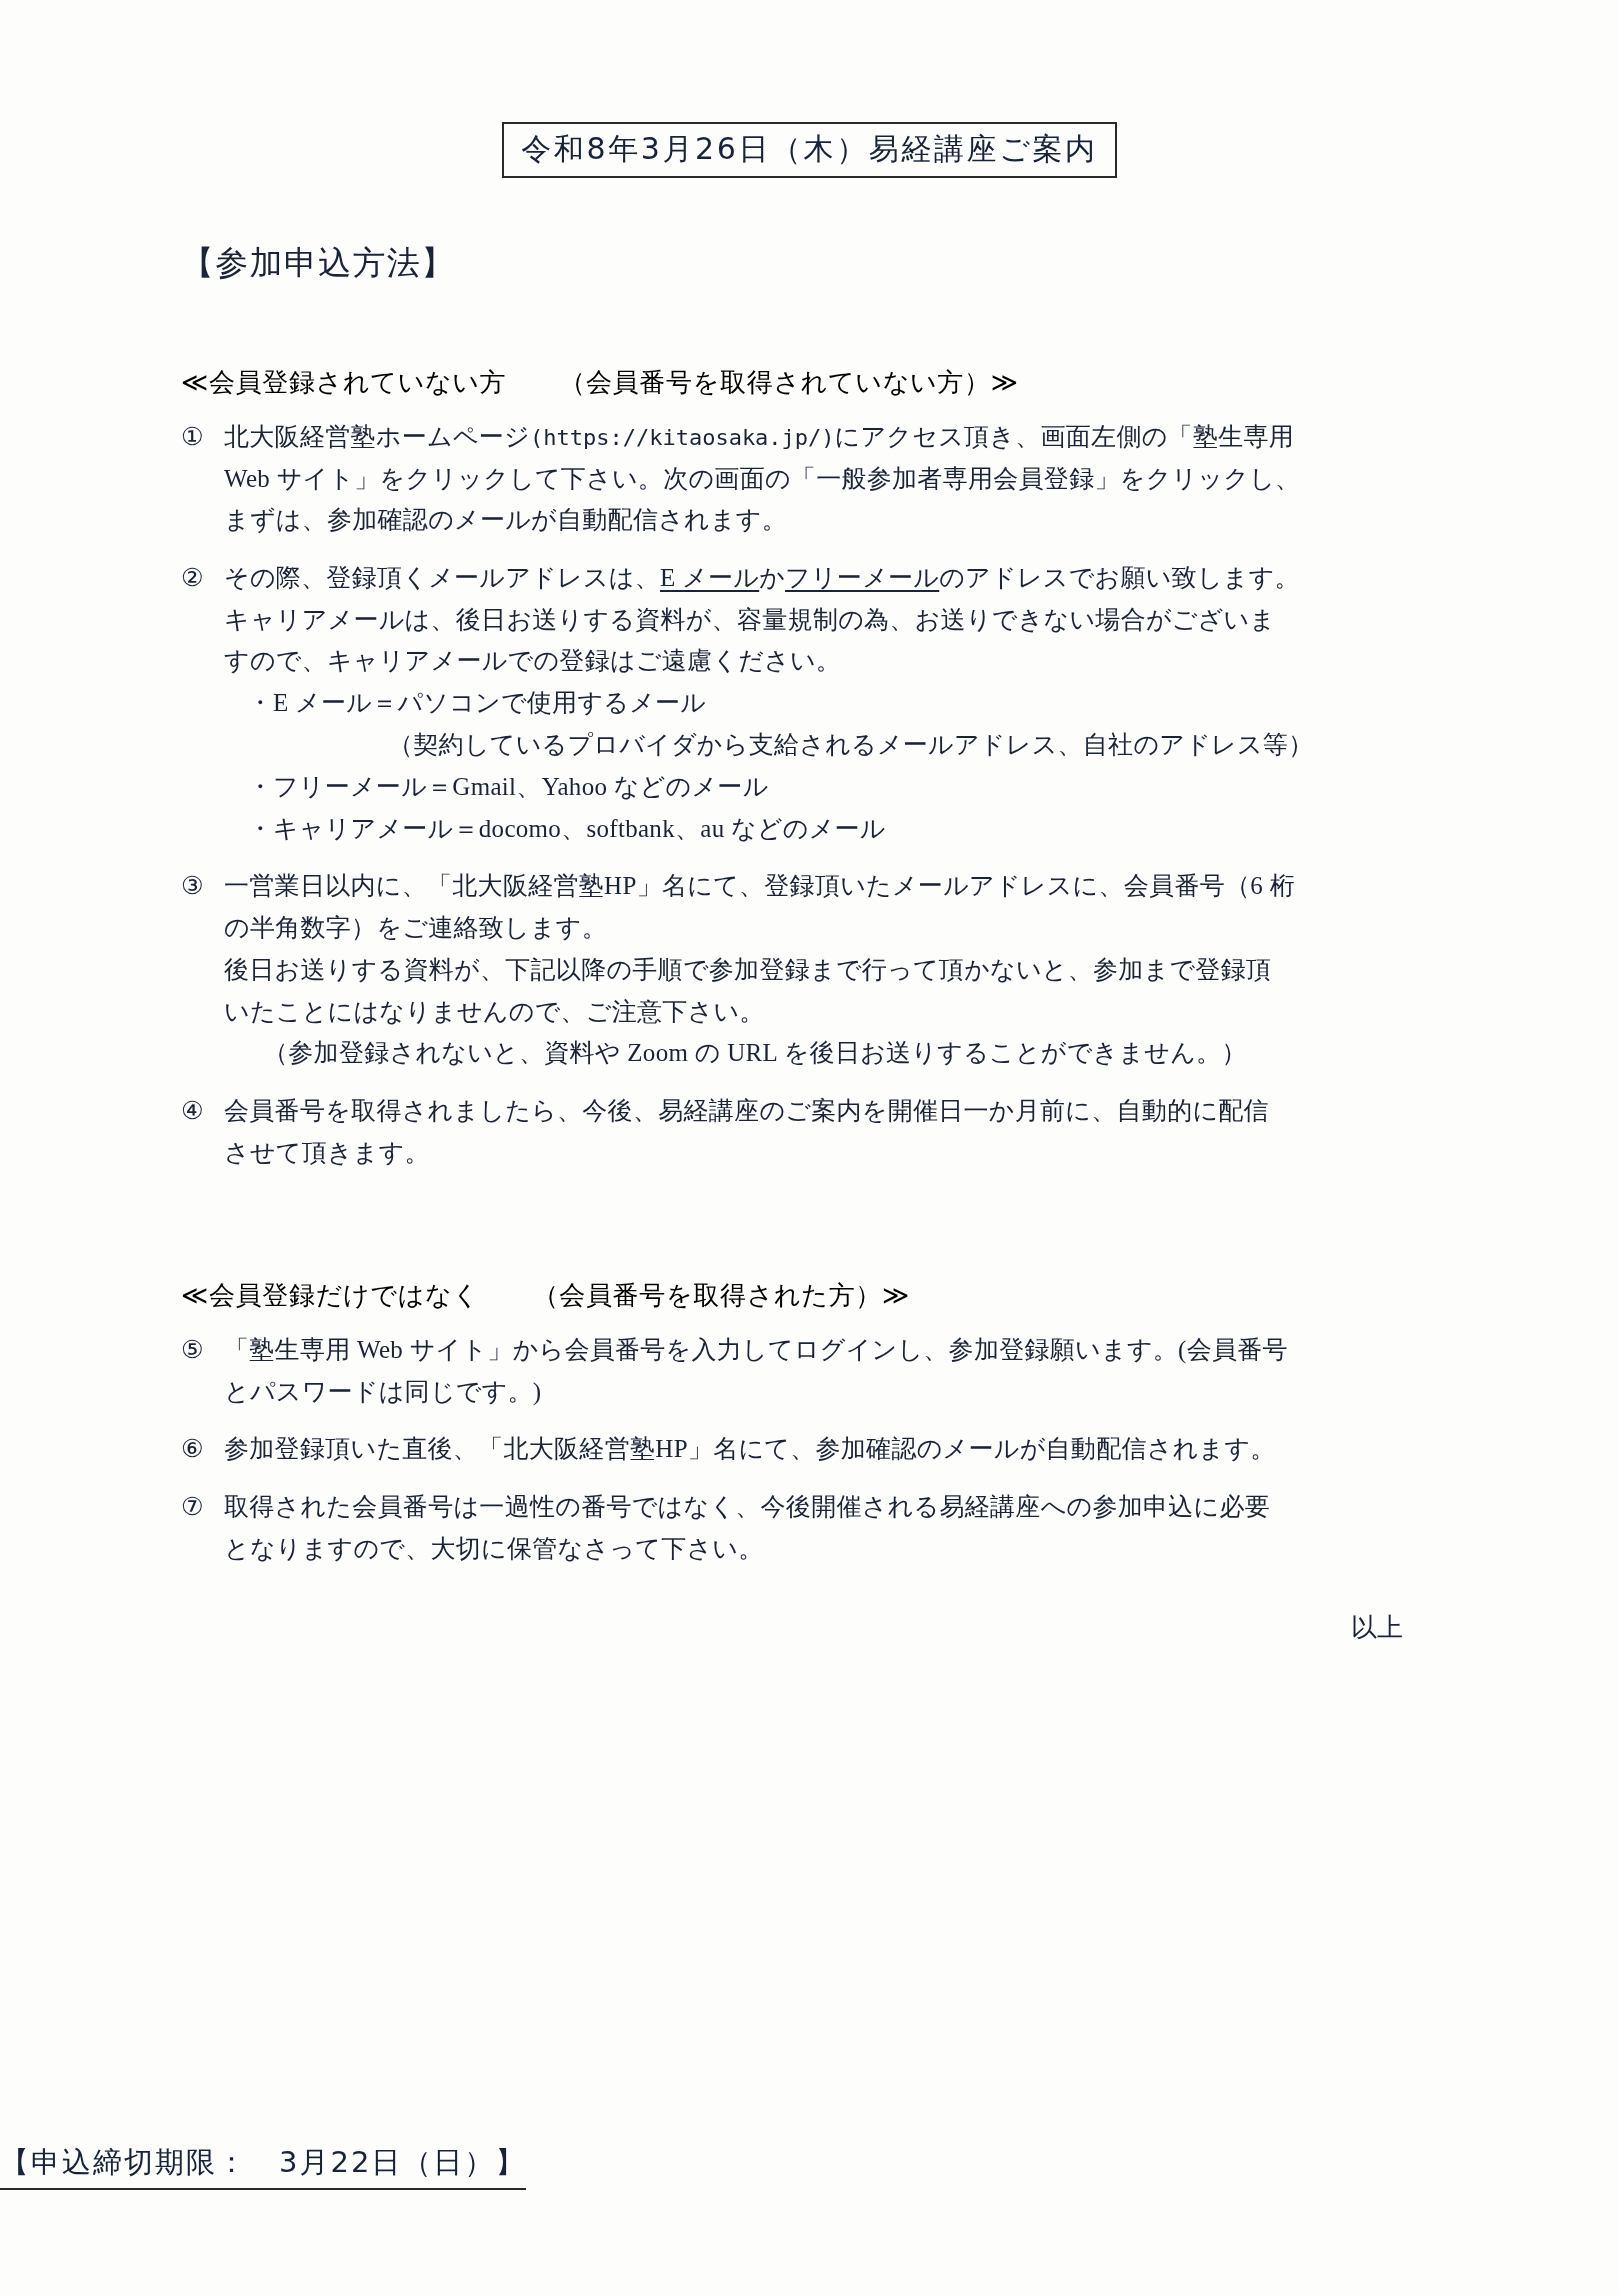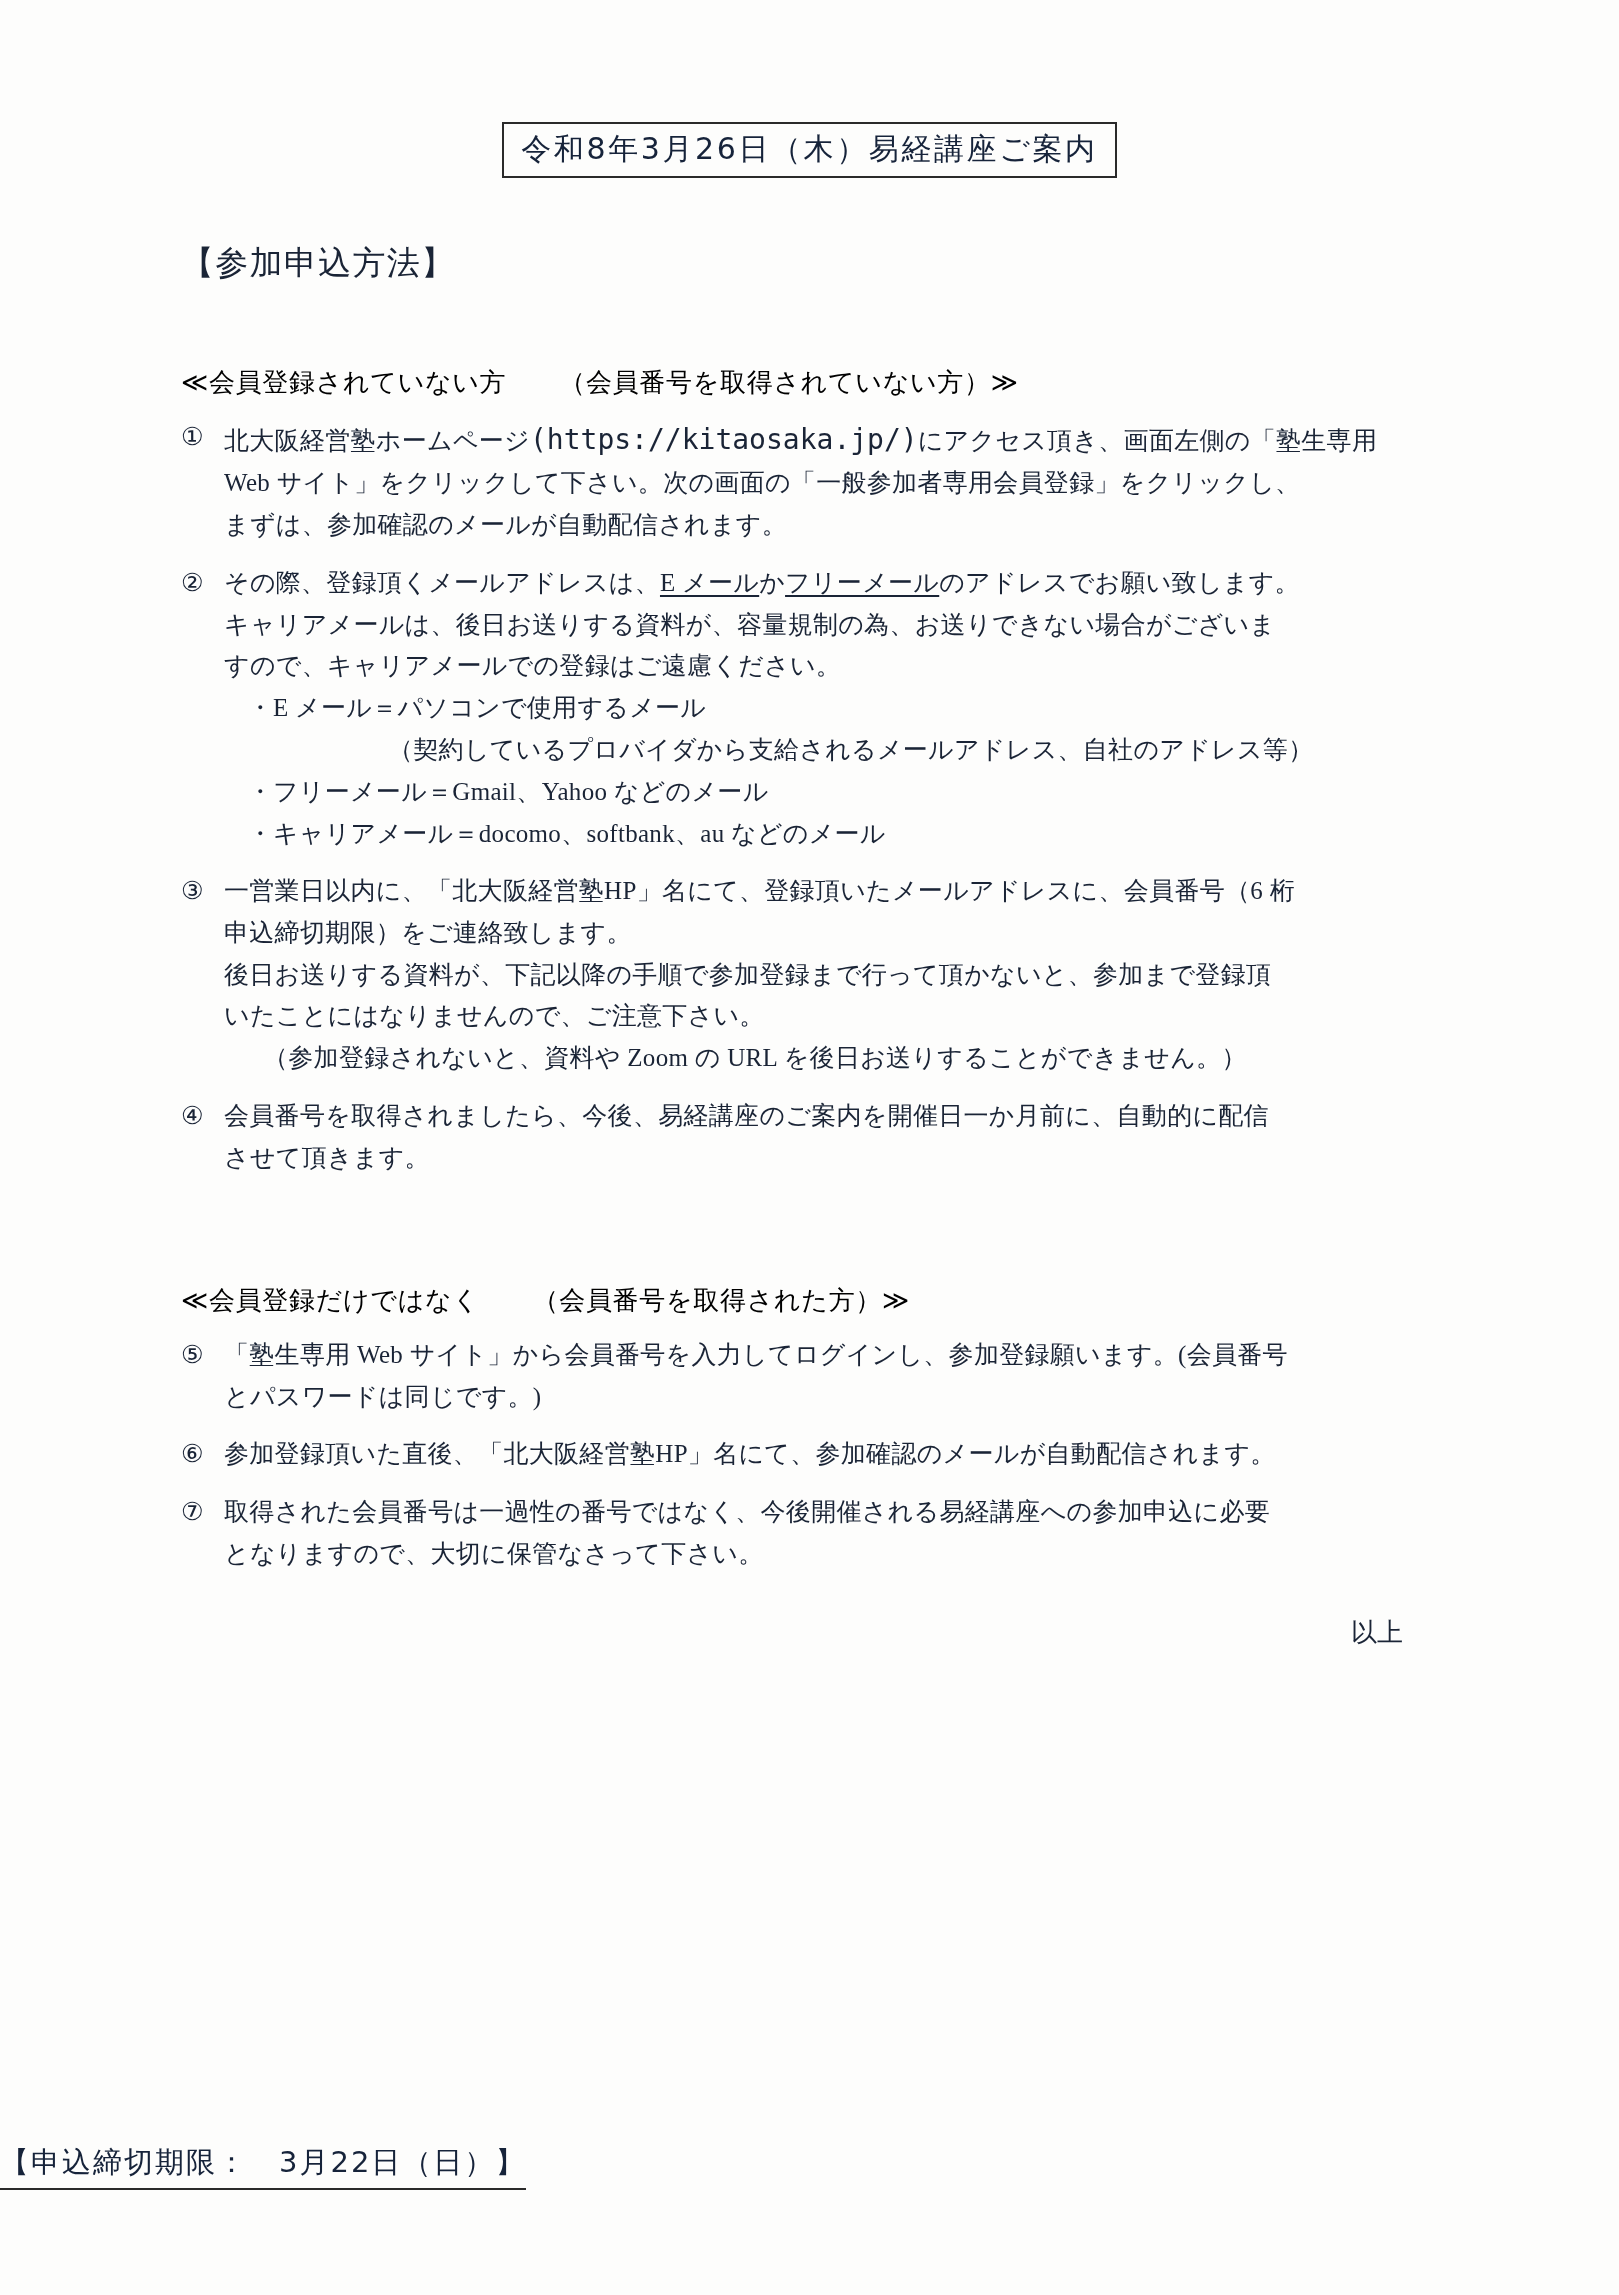--- a/index.html
+++ b/index.html
@@ -88,21 +88,21 @@
     margin-left: 23.6px;
   }
   .indent-2 {
     margin-left: 164px;
   }
   .indent-3 {
     margin-left: 39px;
   }
   .mono {
     font-family: "DejaVu Sans Mono", "Liberation Mono", monospace;
-    font-size: 28px;
+    font-size: 22px;
     letter-spacing: 0px;
   }
   .uline {
     text-decoration: underline;
     text-underline-offset: 3.9px;
   }
   .closing {
     margin: 41px 204px 0 0;
     text-align: right;
     font-size: 26px;
@@ -172,21 +172,21 @@
         <p class="para indent-2">（契約しているプロバイダから支給されるメールアドレス、自社のアドレス等）</p>
         <p class="para indent-1">・フリーメール＝Gmail、Yahoo などのメール</p>
         <p class="para indent-1">・キャリアメール＝docomo、softbank、au などのメール</p>
       </div>
     </div>
 
     <div class="item">
       <div class="item-num">③</div>
       <div class="item-body">
         <p class="para">一営業日以内に、「北大阪経営塾HP」名にて、登録頂いたメールアドレスに、会員番号（6 桁</p>
-        <p class="para">申込締切期限）をご連絡致します。</p>
+        <p class="para">の半角数字）をご連絡致します。</p>
         <p class="para">後日お送りする資料が、下記以降の手順で参加登録まで行って頂かないと、参加まで登録頂</p>
         <p class="para">いたことにはなりませんので、ご注意下さい。</p>
         <p class="para indent-3">（参加登録されないと、資料や Zoom の URL を後日お送りすることができません。）</p>
       </div>
     </div>
 
     <div class="item">
       <div class="item-num">④</div>
       <div class="item-body">
         <p class="para">会員番号を取得されましたら、今後、易経講座のご案内を開催日一か月前に、自動的に配信</p>

